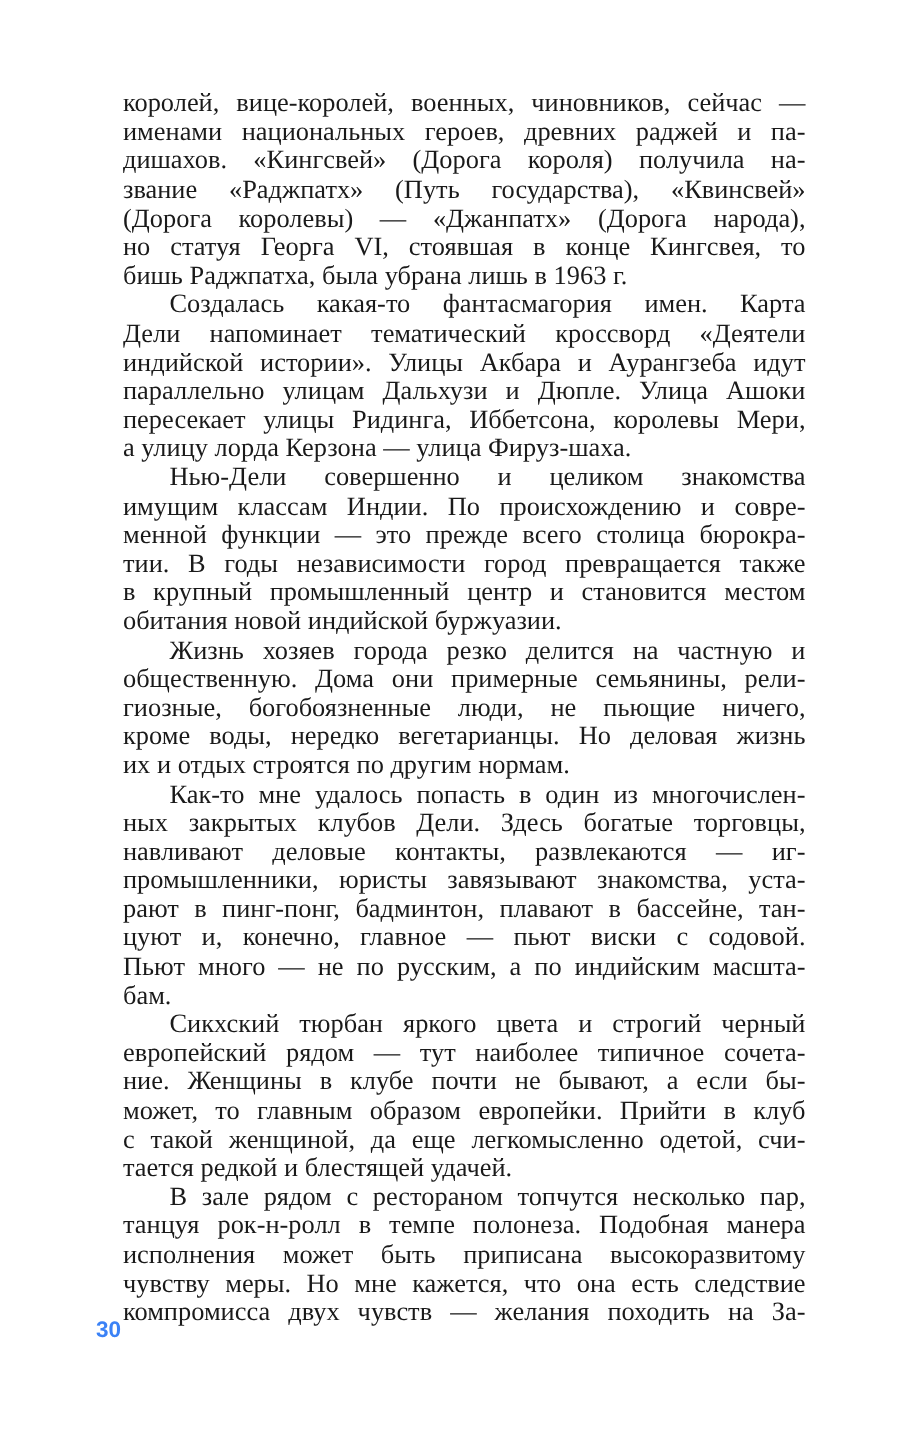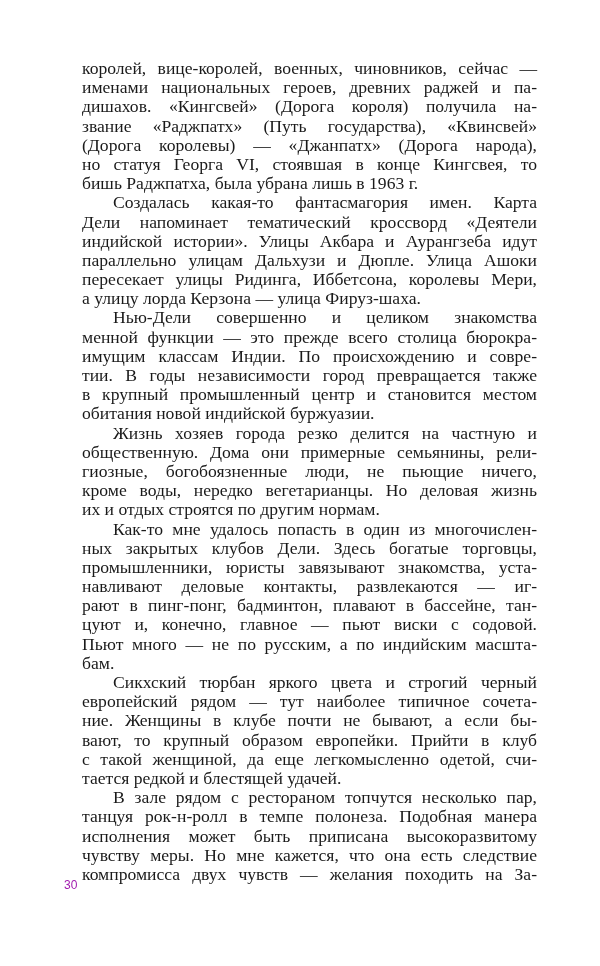--- a/index.html
+++ b/index.html
@@ -9,22 +9,22 @@
   }
   .page { position: absolute; left: 65px; top: 59px; width: 472px; }
   .line {
     display: block; height: 19.2px; line-height: 19.2px; font-size: 17.6px;
     text-align: justify; text-align-last: justify; white-space: nowrap; margin-left: 17px;
   }
   .line.last { text-align-last: left; }
   .line.indent { padding-left: 31px; }
   .pagenum {
     position: absolute; left: 64px; top: 878px;
-    font-family: "Liberation Sans", "DejaVu Sans", sans-serif; font-weight: normal; font-size: 12px;
-    color: #a21caf;
+    font-family: "Liberation Sans", "DejaVu Sans", sans-serif; font-weight: bold; font-size: 15px;
+    color: #3b82f6;
   }
 </style>
 </head>
 <body>
 
 <div class="page">
 
   <div>
     <span class="line">королей, вице-королей, военных, чиновников, сейчас —</span>
     <span class="line">именами национальных героев, древних раджей и па-</span>
@@ -39,51 +39,51 @@
     <span class="line indent">Создалась какая-то фантасмагория имен. Карта</span>
     <span class="line">Дели напоминает тематический кроссворд «Деятели</span>
     <span class="line">индийской истории». Улицы Акбара и Аурангзеба идут</span>
     <span class="line">параллельно улицам Дальхузи и Дюпле. Улица Ашоки</span>
     <span class="line">пересекает улицы Ридинга, Иббетсона, королевы Мери,</span>
     <span class="line last">а улицу лорда Керзона — улица Фируз-шаха.</span>
   </div>
 
   <div>
     <span class="line indent">Нью-Дели совершенно и целиком знакомства</span>
+    <span class="line">имущим классам Индии. По происхождению и совре-</span>
     <span class="line">менной функции — это прежде всего столица бюрокра-</span>
-    <span class="line">имущим классам Индии. По происхождению и совре-</span>
     <span class="line">тии. В годы независимости город превращается также</span>
     <span class="line">в крупный промышленный центр и становится местом</span>
     <span class="line last">обитания новой индийской буржуазии.</span>
   </div>
 
   <div>
     <span class="line indent">Жизнь хозяев города резко делится на частную и</span>
     <span class="line">общественную. Дома они примерные семьянины, рели-</span>
     <span class="line">гиозные, богобоязненные люди, не пьющие ничего,</span>
     <span class="line">кроме воды, нередко вегетарианцы. Но деловая жизнь</span>
     <span class="line last">их и отдых строятся по другим нормам.</span>
   </div>
 
   <div>
     <span class="line indent">Как-то мне удалось попасть в один из многочислен-</span>
     <span class="line">ных закрытых клубов Дели. Здесь богатые торговцы,</span>
+    <span class="line">навливают деловые контакты, развлекаются — иг-</span>
     <span class="line">промышленники, юристы завязывают знакомства, уста-</span>
-    <span class="line">навливают деловые контакты, развлекаются — иг-</span>
     <span class="line">рают в пинг-понг, бадминтон, плавают в бассейне, тан-</span>
     <span class="line">цуют и, конечно, главное — пьют виски с содовой.</span>
     <span class="line">Пьют много — не по русским, а по индийским масшта-</span>
     <span class="line last">бам.</span>
   </div>
 
   <div>
     <span class="line indent">Сикхский тюрбан яркого цвета и строгий черный</span>
     <span class="line">европейский рядом — тут наиболее типичное сочета-</span>
     <span class="line">ние. Женщины в клубе почти не бывают, а если бы-</span>
-    <span class="line">вают, то крупный образом европейки. Прийти в клуб</span>
+    <span class="line">может, то главным образом европейки. Прийти в клуб</span>
     <span class="line">с такой женщиной, да еще легкомысленно одетой, счи-</span>
     <span class="line last">тается редкой и блестящей удачей.</span>
   </div>
 
   <div>
     <span class="line indent">В зале рядом с рестораном топчутся несколько пар,</span>
     <span class="line">танцуя рок-н-ролл в темпе полонеза. Подобная манера</span>
     <span class="line">исполнения может быть приписана высокоразвитому</span>
     <span class="line">чувству меры. Но мне кажется, что она есть следствие</span>
     <span class="line">компромисса двух чувств — желания походить на За-</span>

